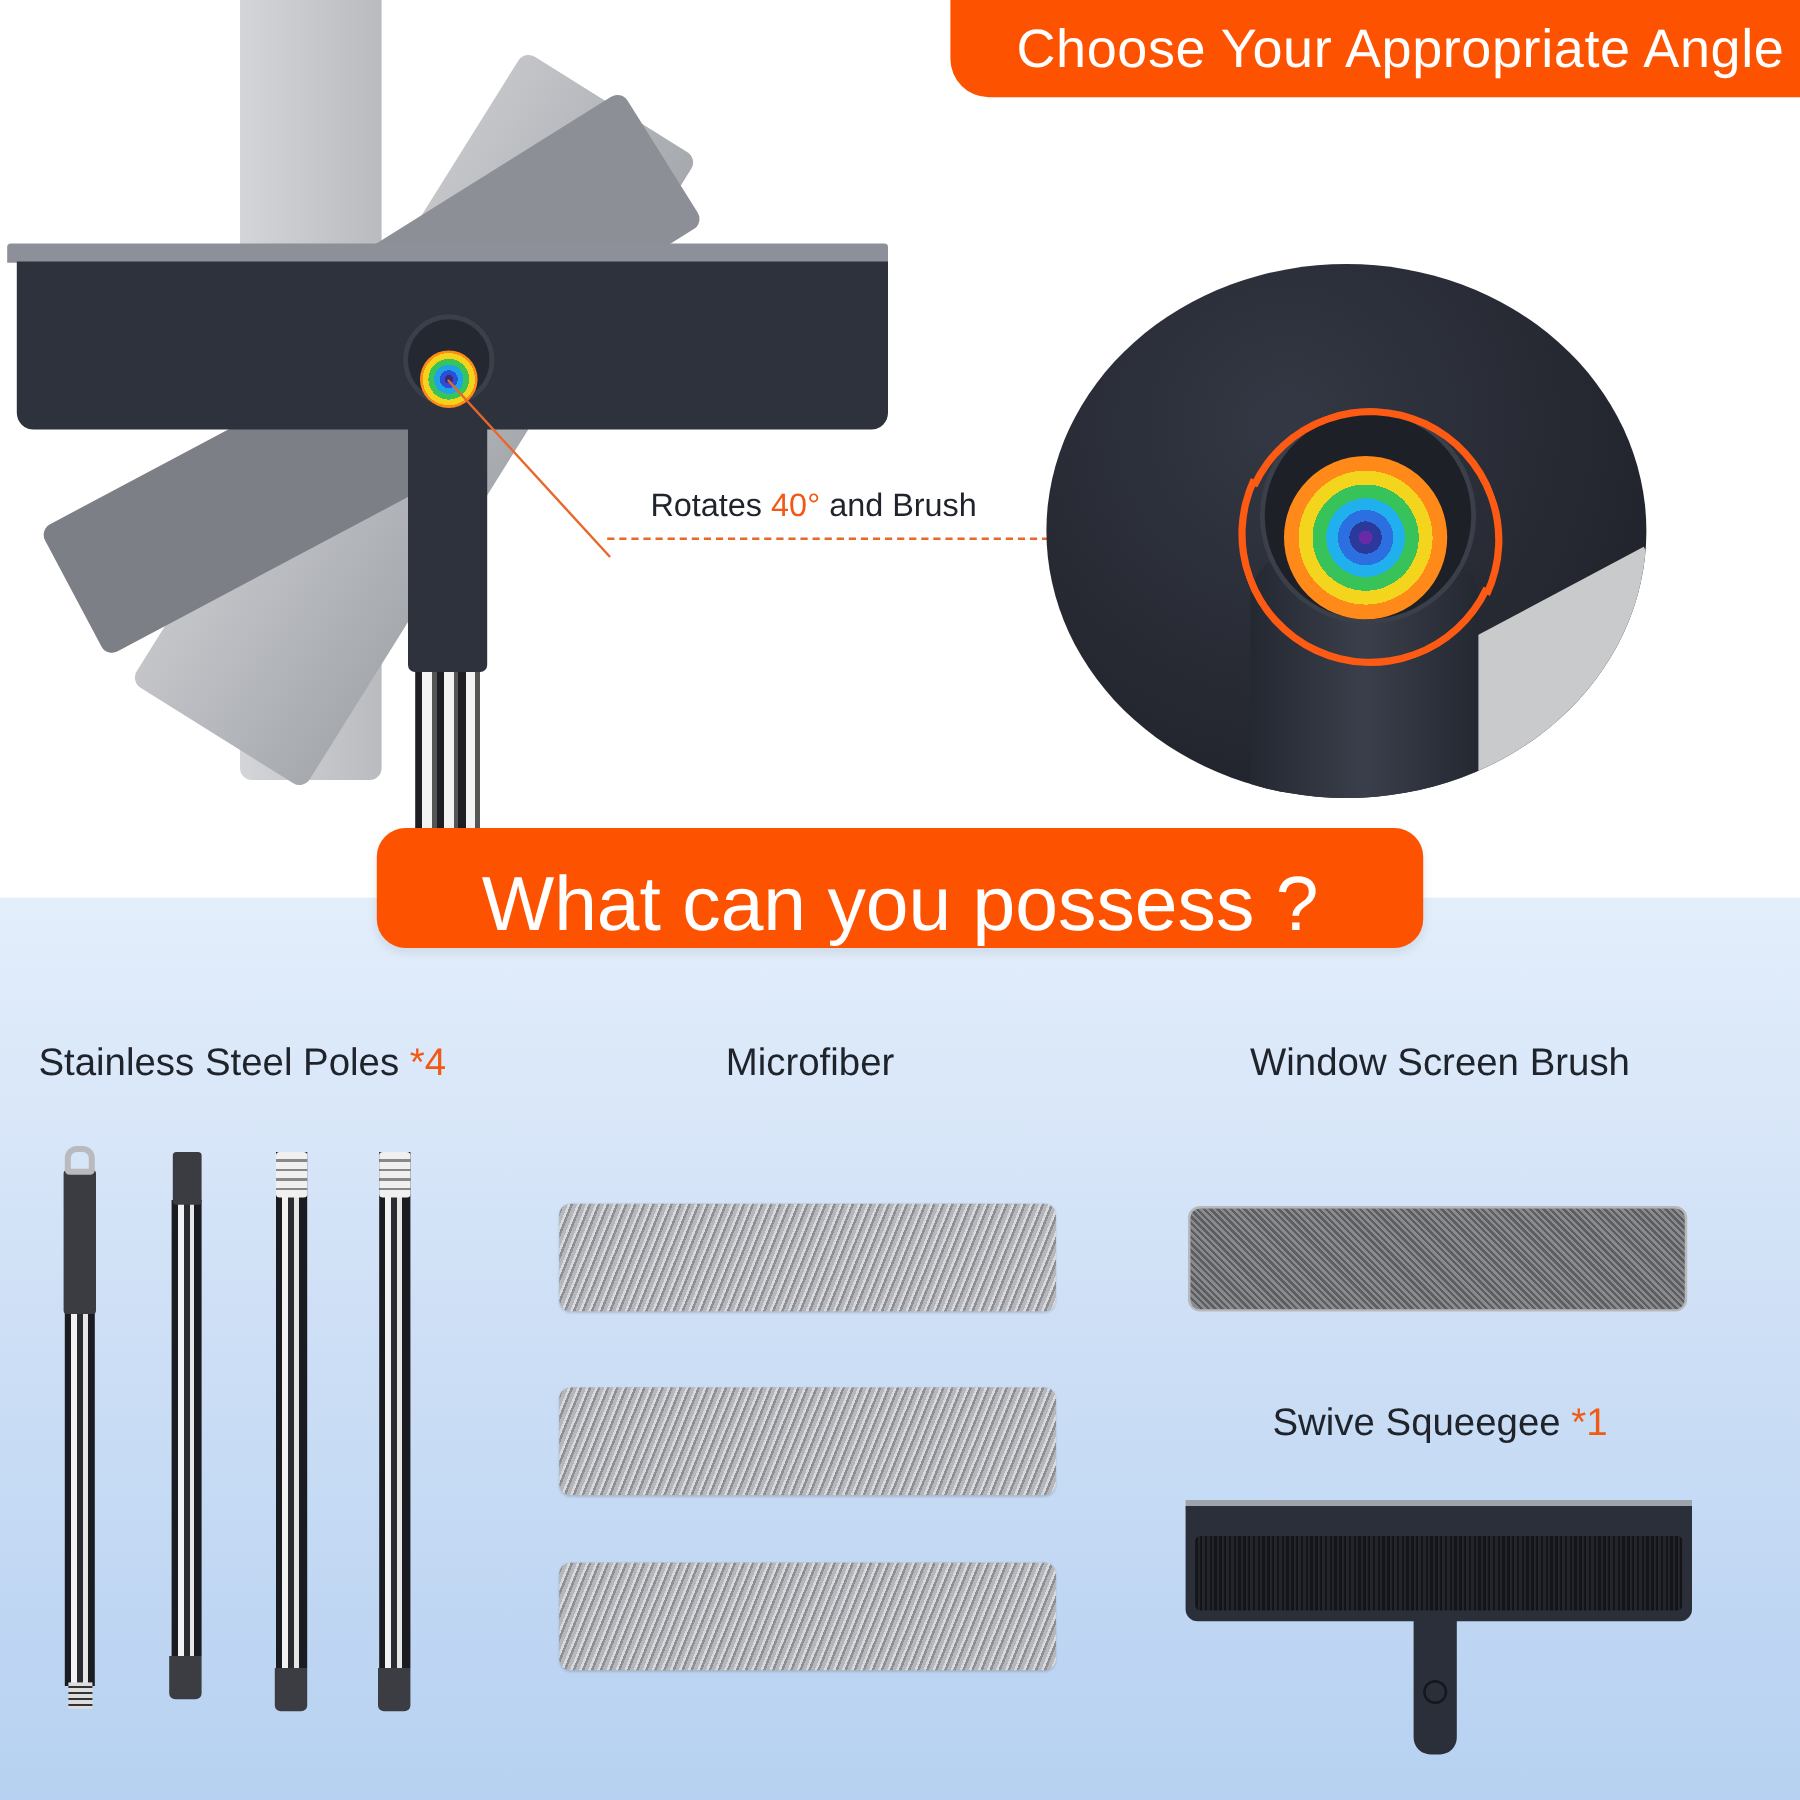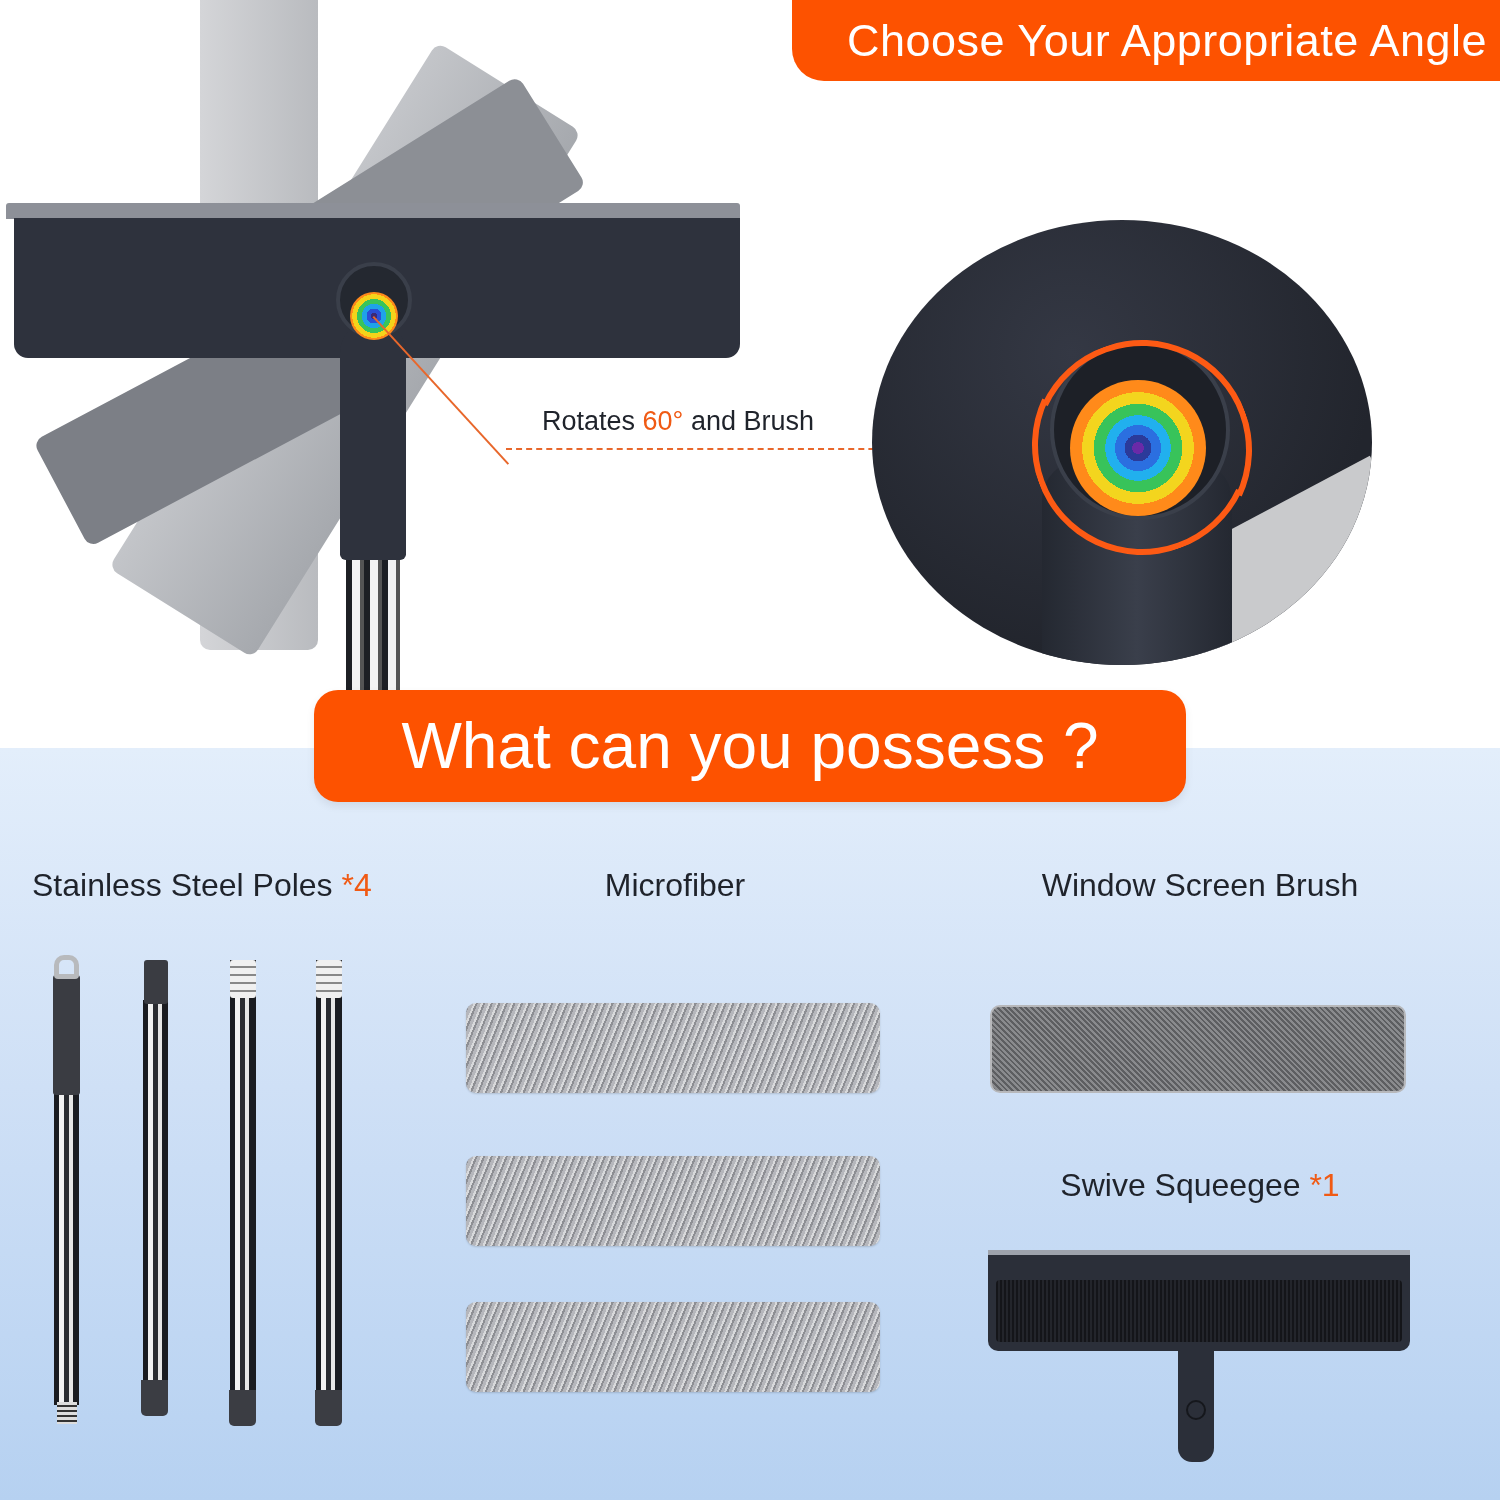--- a/index.html
+++ b/index.html
@@ -43,22 +43,22 @@
   .zc-grey { position: absolute; right: -40px; bottom: 40px; width: 240px; height: 120px; background: #c9cacc; transform: rotate(-28deg); }
   .zc-neck { position: absolute; left: 170px; top: 240px; width: 190px; height: 260px; background: linear-gradient(90deg,#242831,#3a3f4b 50%,#242831); border-radius: 40px; }
   .zc-ring { position: absolute; left: 178px; top: 120px; width: 180px; height: 180px; border-radius: 50%; background: #1d2027; border: 4px solid #3a3f4a; }
   .zc-rainbow { position: absolute; left: 198px; top: 160px; width: 136px; height: 136px; border-radius: 50%;
     background: radial-gradient(circle, #6a2aa8 0 6%, #2b3a9a 6% 14%, #2b6fe0 14% 24%, #21b0ee 24% 34%, #38c35a 34% 46%, #f3d51e 46% 58%, #ff8a1a 58% 72%, #ef3a22 72% 86%, #d2161c 86% 100%); }
   .zc-arrow { position: absolute; border: 6px solid transparent; border-radius: 50%; }
   .zc-arrow.a1 { left: 160px; top: 120px; width: 220px; height: 220px; border-top-color: #fd5a14; border-right-color: #fd5a14; transform: rotate(-20deg); }
   .zc-arrow.a2 { left: 160px; top: 115px; width: 220px; height: 220px; border-bottom-color: #fd5a14; border-left-color: #fd5a14; transform: rotate(-20deg); }
 
   
-  .mid-banner { position: absolute; left: 314px; top: 690px; width: 872px; height: 112px; background: #fd5200; border-radius: 24px;
-    display: flex; align-items: center; justify-content: center; box-shadow: 0 4px 8px rgba(0,0,0,0.08); }
+  .mid-banner { position: absolute; left: 314px; top: 690px; width: 872px; height: 100px; background: #fd5200; border-radius: 24px;
+    display: flex; align-items: flex-end; justify-content: center; box-shadow: 0 4px 8px rgba(0,0,0,0.08); }
   .mid-banner span { color: #fff; font-size: 64px; font-weight: 400; }
 
   
   .item-label { position: absolute; font-size: 32px; color: #1f232b; text-align: center; line-height: 54px; white-space: nowrap; }
   .item-label .qty { color: #f05a14; }
   .lbl-poles { left: 32px; top: 858px; text-align: left; }
   .lbl-cloths { left: 480px; top: 858px; width: 390px; }
   .lbl-brush { left: 1000px; top: 858px; width: 400px; }
   .lbl-squeegee { left: 1000px; top: 1158px; width: 400px; }
 
@@ -113,21 +113,21 @@
   <div class="neck"></div>
   <div class="knob"></div>
   <div class="rainbow-sm"></div>
   <div class="leader"></div>
 </div>
 
 <div class="dash-line"></div>
 
 <div class="rotates-label">
   <span>Rotates</span>
-  <span class="accent">60°</span>
+  <span class="accent">40°</span>
   <span>and Brush</span>
 </div>
 
 <div class="zoom-circle">
   <div class="zc-grey"></div>
   <div class="zc-neck"></div>
   <div class="zc-ring"></div>
   <div class="zc-rainbow"></div>
   <div class="zc-arrow a1"></div>
   <div class="zc-arrow a2"></div>

